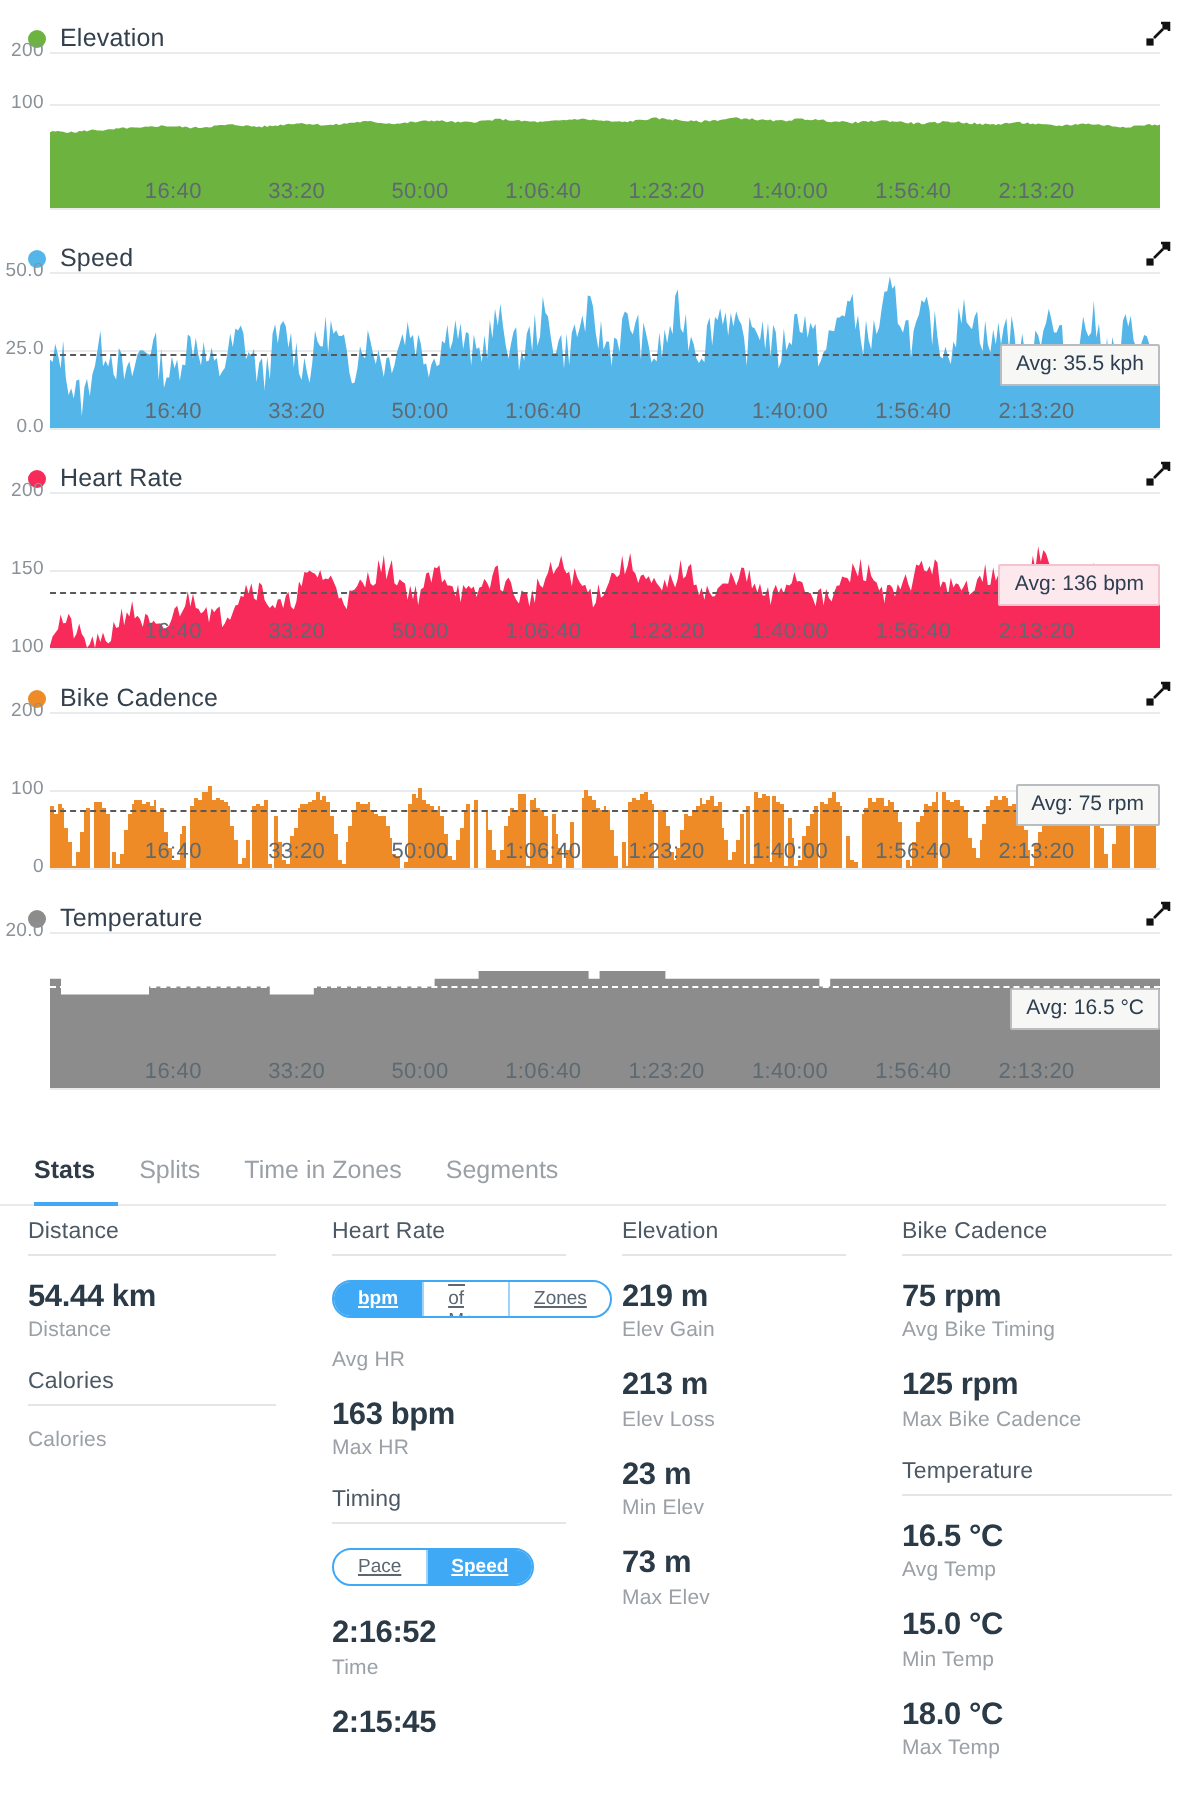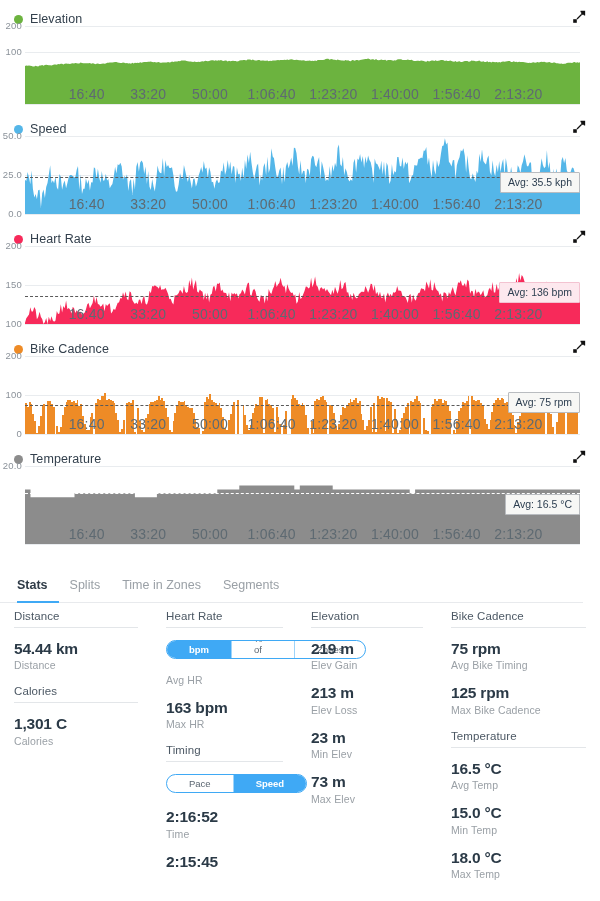--- a/index.html
+++ b/index.html
@@ -27,21 +27,21 @@
   .plot { position: absolute; left: 25px; top: 0; width: 555px; height: 78px; overflow: hidden; }
 
   .gridline { position: absolute; left: 25px; width: 555px; height: 1px; background: #e9ecef; }
   .ylab {
     position: absolute; font-size: 9.5px; color: #8a9199; text-align: right;
     width: 40px; left: -18px; letter-spacing: .2px;
   }
   .ylab.inside { color: #ffffff; }
 
   .xlab {
-    position: absolute; font-size: 14px; color: #7d848c; letter-spacing: .2px;
+    position: absolute; font-size: 11px; color: #7d848c; letter-spacing: .2px;
     transform: translateX(-50%); bottom: 2px;
   }
   .xlab.on-fill { color: #5d6view; color: #5e6a72; }
 
   .avg-line {
     position: absolute; left: 0; width: 100%; height: 0;
     border-top: 1px dashed #5a5a5a;
   }
   .avg-line.light { border-top-color: #ffffff; }
 
@@ -80,22 +80,22 @@
   .val { font-size: 15.5px; color: #2b3a47; font-weight: bold; letter-spacing: -.2px; line-height: 1.25; }
   .lab { font-size: 10.5px; color: #9aa0a6; margin-top: 1px; margin-bottom: 12px; letter-spacing: .1px; }
   .lab:last-child { margin-bottom: 0; }
 
   
   .seg {
     display: inline-flex; border: 1px solid #3fa9f5; border-radius: 11px;
     overflow: hidden; margin-bottom: 14px; height: 19px; align-items: stretch;
   }
   .seg span {
-    font-size: 9.5px; padding: 0 22px; display: flex; align-items: center;
-    color: #5b6671; cursor: pointer; border-right: 1px solid #9ed4fa;
+    font-size: 9.5px; padding: 0 12px; display: flex; align-items: center;
+    color: #5b6671; cursor: pointer; border-right: 1px solid #9ed4fa; text-decoration: underline;
   }
   .seg span:last-child { border-right: none; }
   .seg span.on { background: #3fa9f5; color: #ffffff; font-weight: bold; }
 </style>
 </head>
 <body>
 
 <div class="page">
 
   <div id="charts-root">
@@ -576,21 +576,20 @@
   <div class="stats">
 
     <div class="col c1">
       <div class="grp">
         <div class="grp-title">Distance</div>
         <div class="val">54.44 km</div>
         <div class="lab">Distance</div>
       </div>
       <div class="grp">
         <div class="grp-title">Calories</div>
-        <div class="val">1,301 C</div>
         <div class="lab">Calories</div>
       </div>
     </div>
 
     <div class="col c2">
       <div class="grp">
         <div class="grp-title">Heart Rate</div>
         <div class="seg" id="hr-toggle">
             <span class="on">bpm</span>
             <span>% of Max</span>

